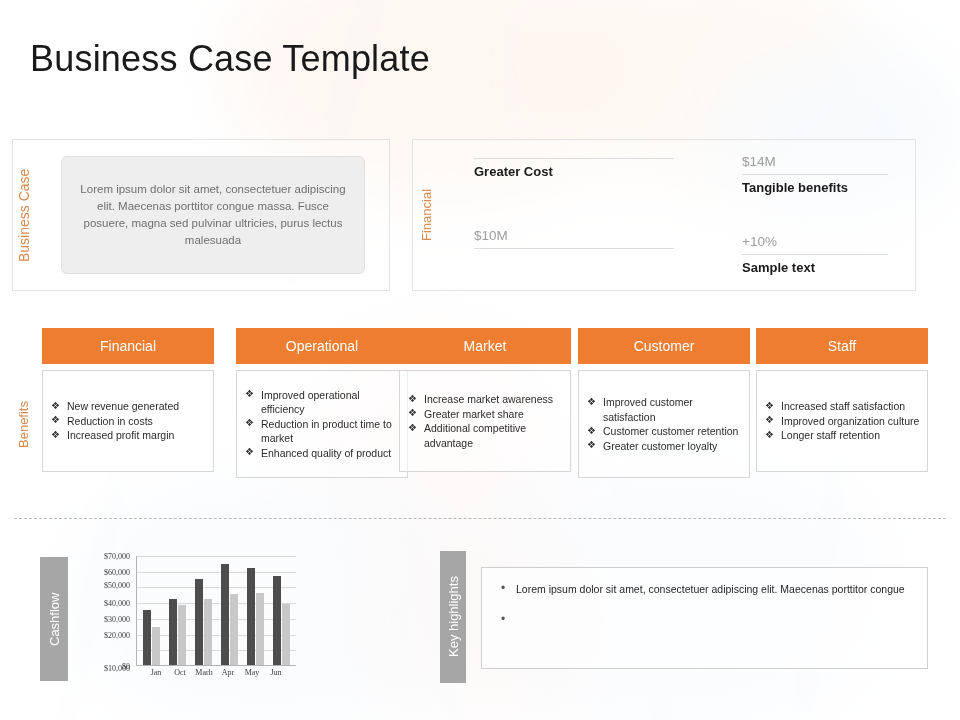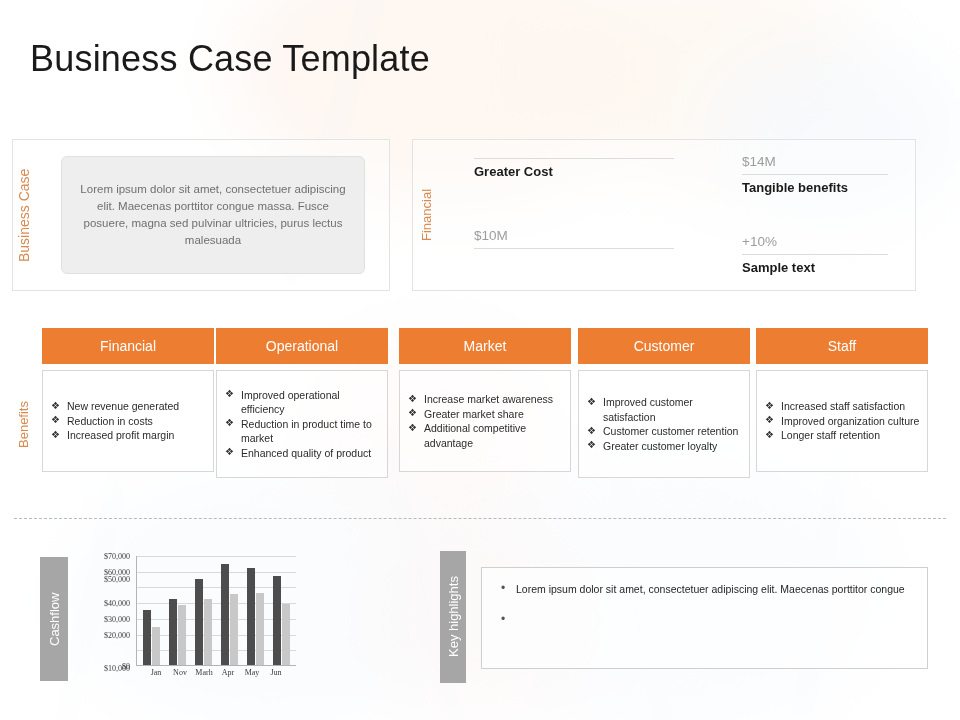--- a/index.html
+++ b/index.html
@@ -91,21 +91,21 @@
   }
   .ben-list{list-style:none;margin:0;padding:0 6px 0 8px;width:100%;}
   .ben-list li{
     position:relative;padding-left:16px;font-size:10.5px;line-height:14.5px;
     color:#2b2b2b;
   }
   .ben-list li .bullet{
     position:absolute;left:0;top:-0.5px;font-size:10px;color:#333;
   }
   .bc1{left:42px;}
-  .bc2{left:216px;}
+  .bc2{left:236px;}
   .bc3{left:399px;}
   .bc4{left:578px;}
   .bc5{left:756px;}
   .ben-body.tall{height:108px;margin-top:6px;}
 
   
   .divider{
     position:absolute;left:14px;top:518px;width:932px;height:0;
     border-top:1px dashed #b9b9b9;
   }
@@ -271,21 +271,21 @@
   </div>
 
   <div class="divider"></div>
 
   <div class="vlabel cf-vlabel">Cashflow</div>
 
   <div class="chart-wrap">
     <div class="y-axis" id="y-axis">
         <div class="y-tick" style="top: 0px;">$70,000</div>
         <div class="y-tick" style="top: 15.7143px;">$60,000</div>
-        <div class="y-tick" style="top: 23px; padding-left: 17px;">$50,000</div>
+        <div class="y-tick" style="top: 29px; padding-left: 17px;">$50,000</div>
         <div class="y-tick" style="top: 47.1429px;">$40,000</div>
         <div class="y-tick" style="top: 62.8571px;">$30,000</div>
         <div class="y-tick" style="top: 78.5714px;">$20,000</div>
         <div class="y-tick" style="top: 112px; margin-left: 45px;">$10,000</div>
         <div class="y-tick" style="top: 110px;">$0</div>
       </div>
     <div class="plot" id="plot">
       <div id="gridlines">
           <div class="gridline" style="top: 0px;"></div>
           <div class="gridline" style="top: 15.7143px;"></div>
@@ -317,21 +317,21 @@
             <div class="bar s1" style="height: 72.2857px; background: rgb(200, 200, 200);"></div>
           </div>
           <div class="group">
             <div class="bar s0" style="height: 88.7857px; background: rgb(77, 77, 77);"></div>
             <div class="bar s1" style="height: 61.2857px; background: rgb(200, 200, 200);"></div>
           </div>
         </div>
     </div>
     <div class="x-axis" id="x-axis">
         <div class="x-tick">Jan</div>
-        <div class="x-tick">Nov</div>
+        <div class="x-tick">Oct</div>
         <div class="x-tick">Marh</div>
         <div class="x-tick">Apr</div>
         <div class="x-tick">May</div>
         <div class="x-tick">Jun</div>
       </div>
   </div>
 
   <div class="vlabel kh-vlabel">Key highlights</div>
   <div class="kh-box">
     <ul class="kh-list">

